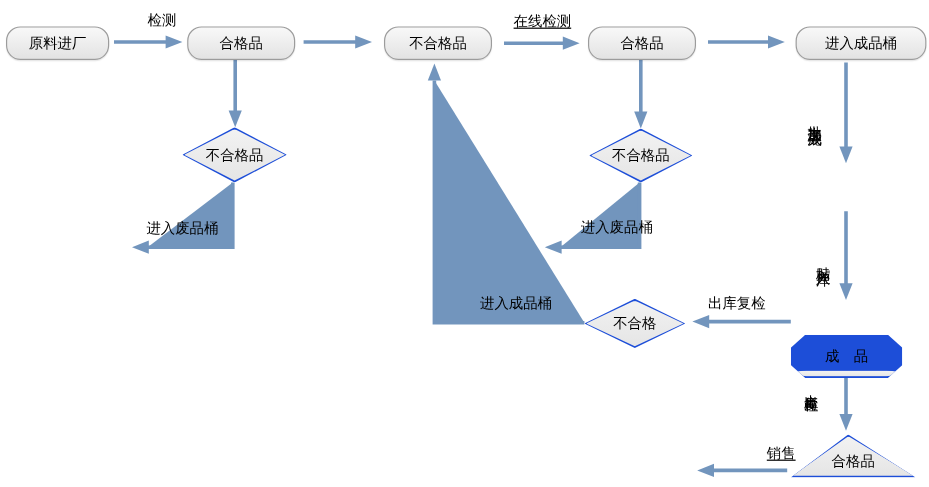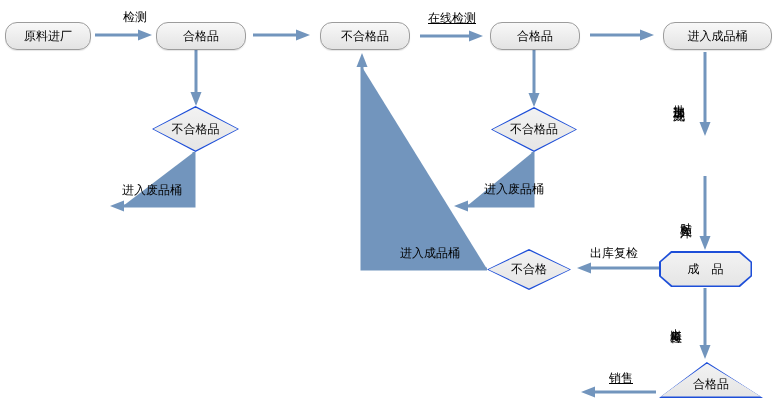--- a/index.html
+++ b/index.html
@@ -18,21 +18,21 @@
     box-shadow:0 1px 1px rgba(0,0,0,0.10);
   }
   .poly{background:#1d4ed8;}
   .poly .fill{
     position:absolute;top:1.5px;left:1.5px;right:1.5px;bottom:1.5px;
     background:linear-gradient(180deg,#f2f2f2 0%,#e5e5e5 100%);
   }
   .poly .txt{position:relative;z-index:1;}
   .diamond,.diamond .fill{clip-path:polygon(50% 0,100% 50%,50% 100%,0 50%);}
   .hexagon,.hexagon .fill{clip-path:polygon(25% 0,75% 0,100% 50%,75% 100%,25% 100%,0 50%);}
-  .octagon,.octagon .fill{clip-path:polygon(13% 0,87% 0,100% 30%,100% 70%,87% 100%,13% 100%,0 70%,0 30%);}
+  .octagon,.octagon .fill{clip-path:polygon(13% 0,87% 0,100% 30%,100% 70%,87% 100%,13% 100%,0 70%,0 30%);margin-top:28px;}
   .triangle,.triangle .fill{clip-path:polygon(46% 0,100% 100%,0 100%);}
   .triangle{align-items:flex-end;}
   .triangle .txt{padding-bottom:5px;}
   .elabel{
     position:absolute;font-size:12px;color:#000;text-align:center;white-space:nowrap;
   }
   .vlabel{
     writing-mode:vertical-rl;text-orientation:upright;letter-spacing:1px;
     white-space:normal;line-height:14px;
   }
@@ -148,21 +148,21 @@
   <div class="elabel" style="left:416px;top:10px;width:72px;text-decoration:underline;">在线检测</div>
 
   <div class="elabel" style="left:122px;top:182px;width:60px;">进入废品桶</div>
 
   <div class="elabel" style="left:478px;top:181px;width:72px;">进入废品桶</div>
 
   <div class="elabel" style="left:588px;top:245px;width:52px;">出库复检</div>
 
   <div class="elabel" style="left:400px;top:245px;width:52px;">进入成品桶</div>
 
-  <div class="elabel" style="left:607px;top:370px;width:28px;text-decoration:underline;">销售</div>
+  <div class="elabel" style="left:637px;top:370px;width:28px;text-decoration:underline;">销售</div>
 
   <div class="elabel vlabel" style="left:672px;top:57px;height:82px;">批次加工完成</div>
 
   <div class="elabel vlabel" style="left:679px;top:184px;height:62px;">贴标入库</div>
 
   <div class="elabel vlabel" style="left:669px;top:292px;height:58px;">出库复检</div>
 
 </div>
 
 </body></html>

